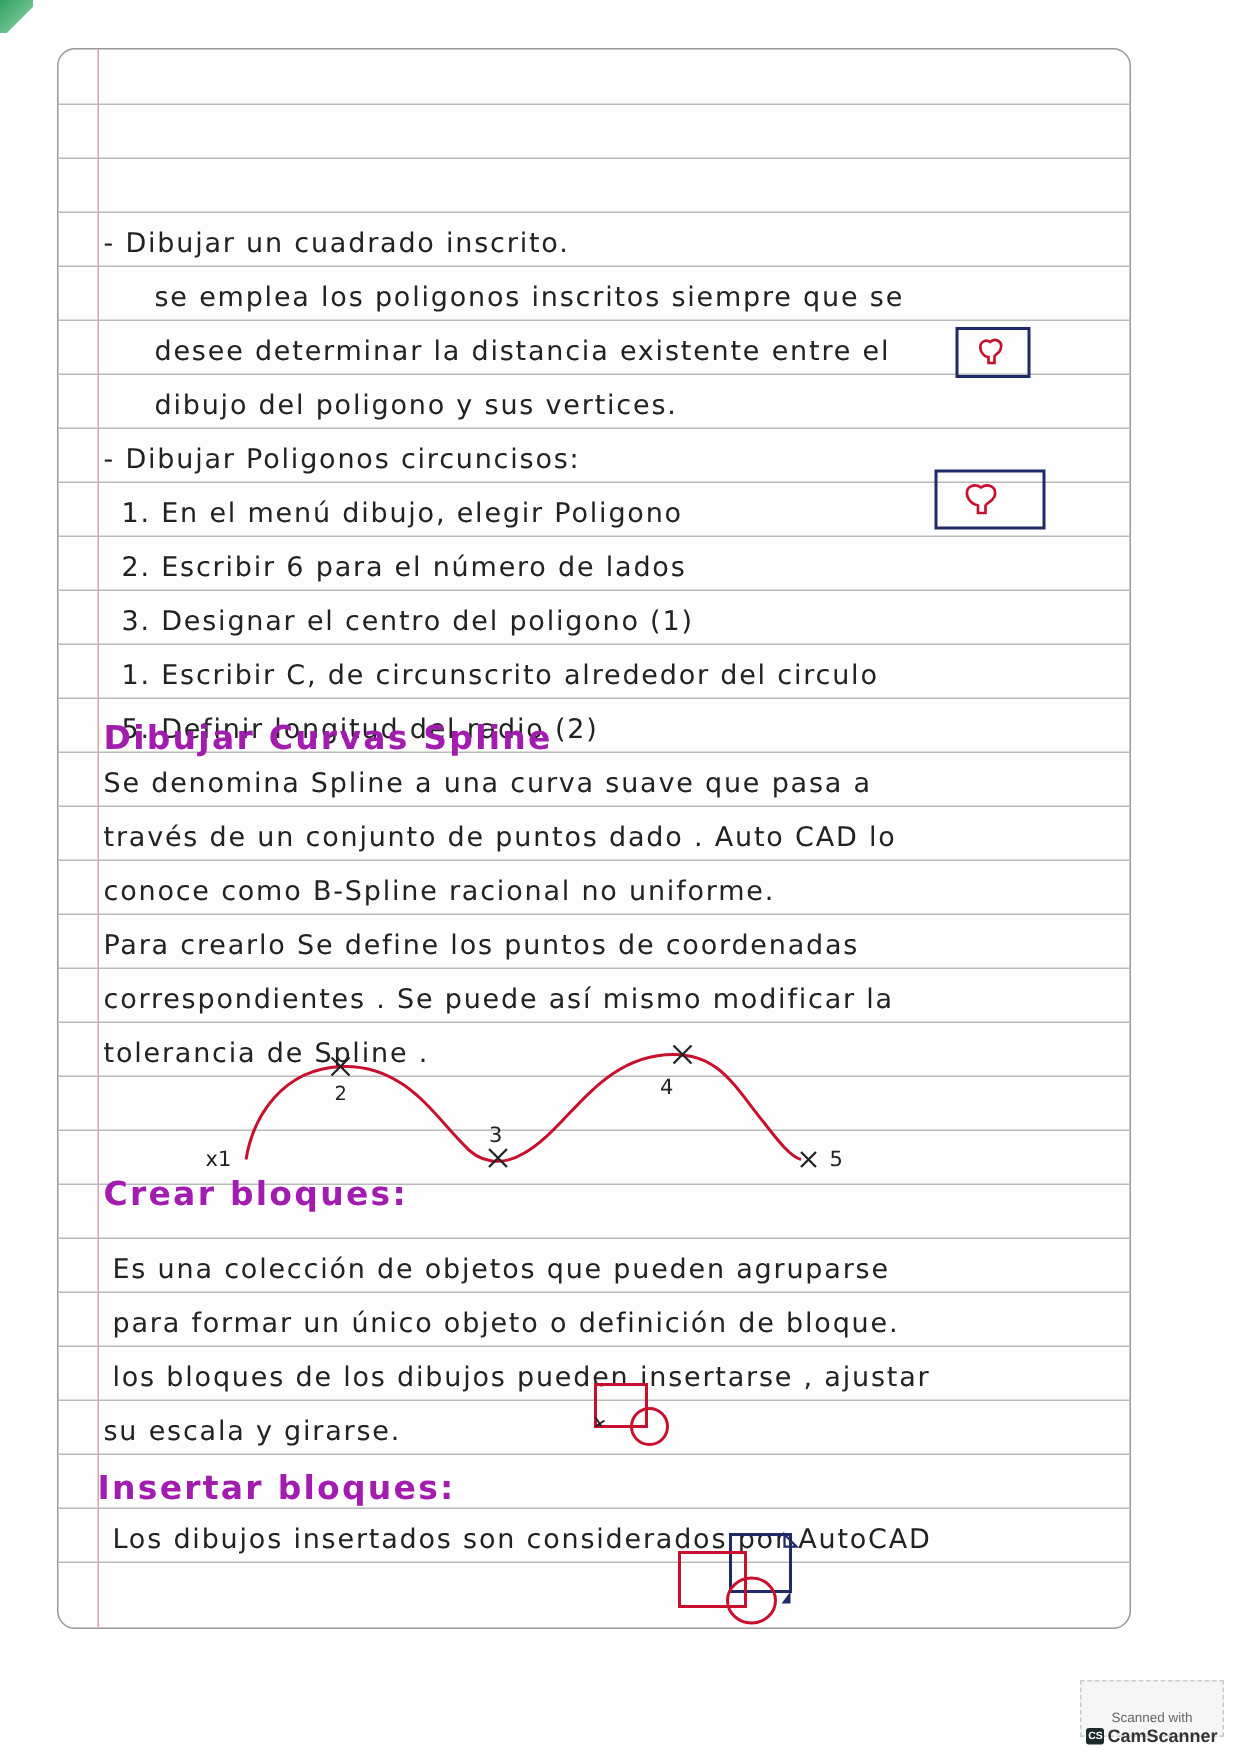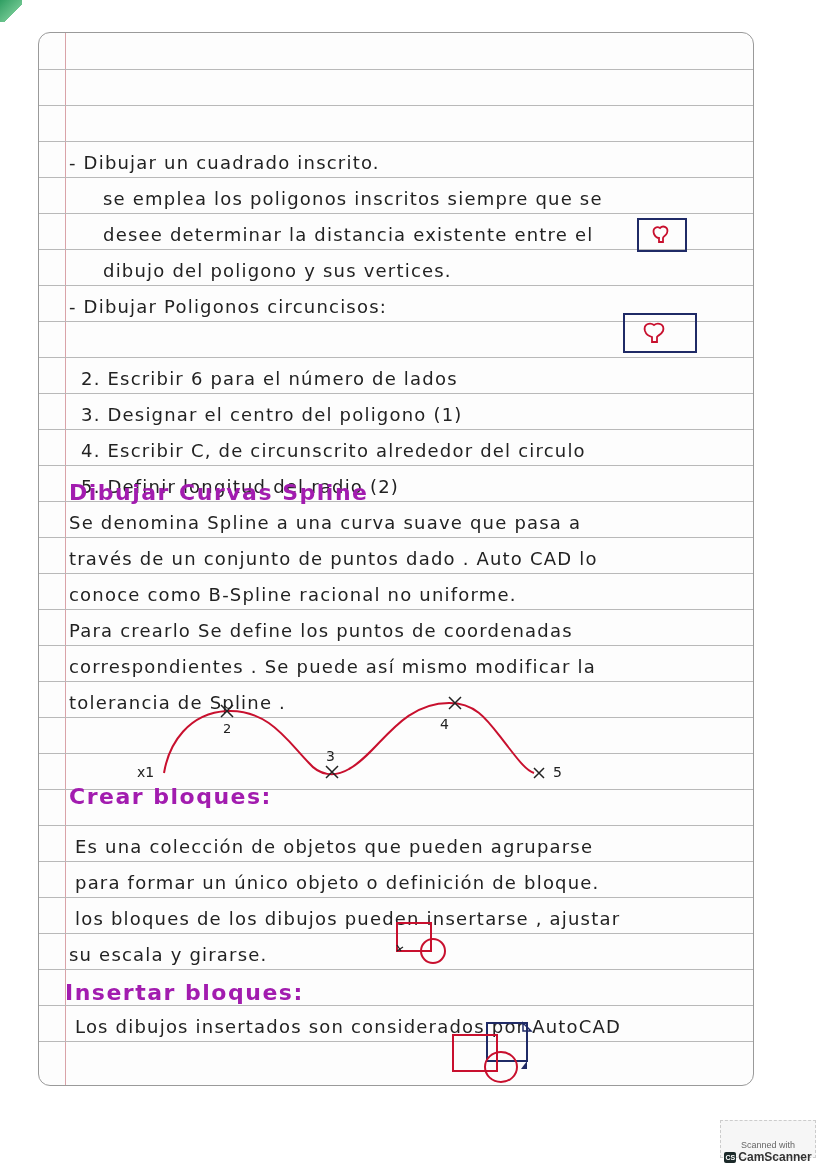--- a/index.html
+++ b/index.html
@@ -69,28 +69,31 @@
   <div class="icon-box" style="left:598px; top:185px; width:46px; height:30px;">
     <svg width="46" height="30" viewBox="0 0 46 30">
         <path d="M15 14 C13 8,18 6,21 8 C24 5,30 7,28 13 C27 16,24 16,24 18 L24 22 L20 22 L20 18 C18 18,16 16,15 14 Z" fill="none" stroke="#c8102e" stroke-width="1.8"></path>
       </svg>
   </div>
 
   <div class="line" style="top:216px"></div>
   <div class="line" style="top:252px">
       <span style="left:30px">- Dibujar  Poligonos  circuncisos:</span>
     </div>
+  <div class="line" style="top:288px">
+      <span style="left:42px">1. En el  menú  dibujo,  elegir  Poligono</span>
+    </div>
   <div class="line" style="top:324px">
       <span style="left:42px">2.  Escribir  6   para  el número de  lados</span>
     </div>
   <div class="line" style="top:360px">
       <span style="left:42px">3. Designar  el  centro  del poligono   (1)</span>
     </div>
   <div class="line" style="top:396px">
-      <span style="left:42px">4. Escribir  C, de  circunscrito   alrededor del circulo</span>
+      <span style="left:42px">1. Escribir  C, de  circunscrito   alrededor del circulo</span>
     </div>
   <div class="line" style="top:432px">
       <span style="left:42px">5.  Definir  longitud  del  radio  (2)</span>
     </div>
   <div class="icon-box" style="left:584px; top:280px; width:70px; height:36px;">
     <svg width="70" height="36" viewBox="0 0 70 36">
         <path d="M20 16 C18 9,25 7,29 10 C33 7,40 9,38 16 C36 20,33 20,32 22 L32 27 L27 27 L27 22 C23 21,21 19,20 16 Z" fill="none" stroke="#c8102e" stroke-width="1.8"></path>
       </svg>
   </div>
 

